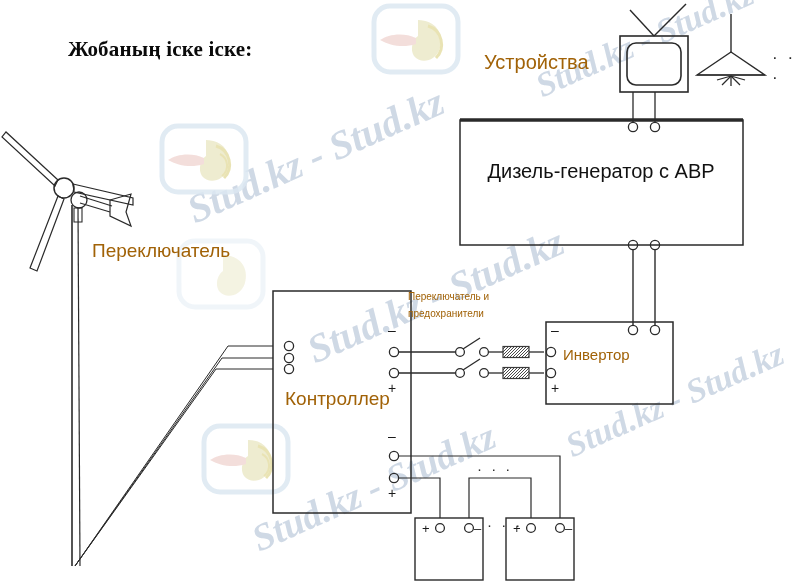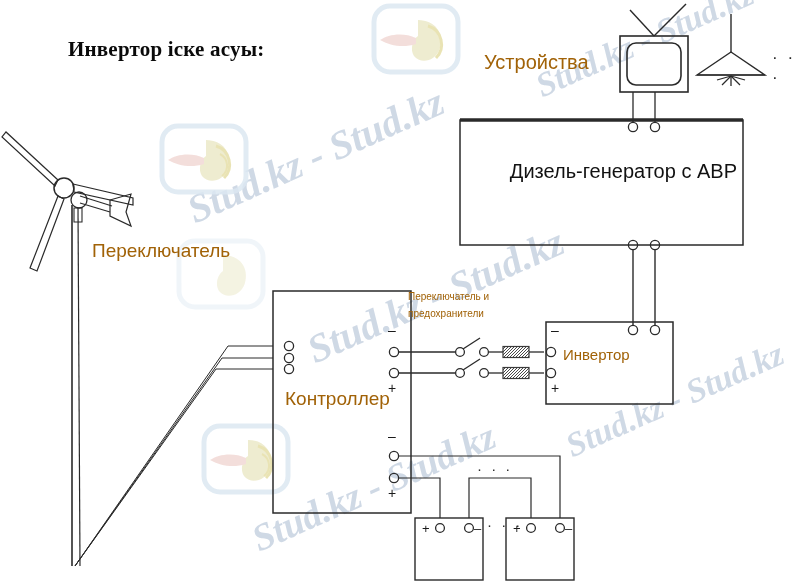--- a/index.html
+++ b/index.html
@@ -36,21 +36,21 @@
   .lbl-controller{left:285px; top:388px; font-size:19px;}
   .lbl-inverter{left:563px; top:346px; font-size:15px;}
   .lbl-batteries{left:598px; top:544px; font-size:19px;}
   .lbl-switch{
     left:408px; top:288px; font-size:10px;
     line-height:17px; white-space:normal; width:132px;
   }
   .dg-label{
     position:absolute;
     left:465px; top:158px; width:272px;
-    text-align:right;
+    text-align:center;
     font-size:20px;
     line-height:27px;
     color:#111;
   }
   .term-sign{
     position:absolute;
     font-size:14px;
     color:#1a1a1a;
     font-family:"Liberation Sans", sans-serif;
   }
@@ -262,21 +262,21 @@
         <circle cx="469" cy="528" r="4.4" stroke-width="1.3"></circle>
 
         <rect x="506" y="518" width="68" height="62" stroke-width="1.4" fill="none"></rect>
         <circle cx="531" cy="528" r="4.4" stroke-width="1.3"></circle>
         <circle cx="560" cy="528" r="4.4" stroke-width="1.3"></circle>
       </g>
 
     </g>
   </svg>
 
-  <div class="title">Инвертор іске асуы:</div>
+  <div class="title">Жобаның іске іске:</div>
 
   <div class="lbl lbl-devices">Устройства</div>
   <div class="lbl lbl-windgen">Переключатель</div>
   <div class="lbl lbl-controller">Контроллер</div>
   <div class="lbl lbl-inverter">Инвертор</div>
   <div class="lbl lbl-switch">Переключатель и предохранители</div>
   <div class="dg-label">Дизель-генератор с АВР</div>
 
   <div class="term-sign" style="left:388px; top:322px;">–</div>
   <div class="term-sign" style="left:388px; top:380px;">+</div>

